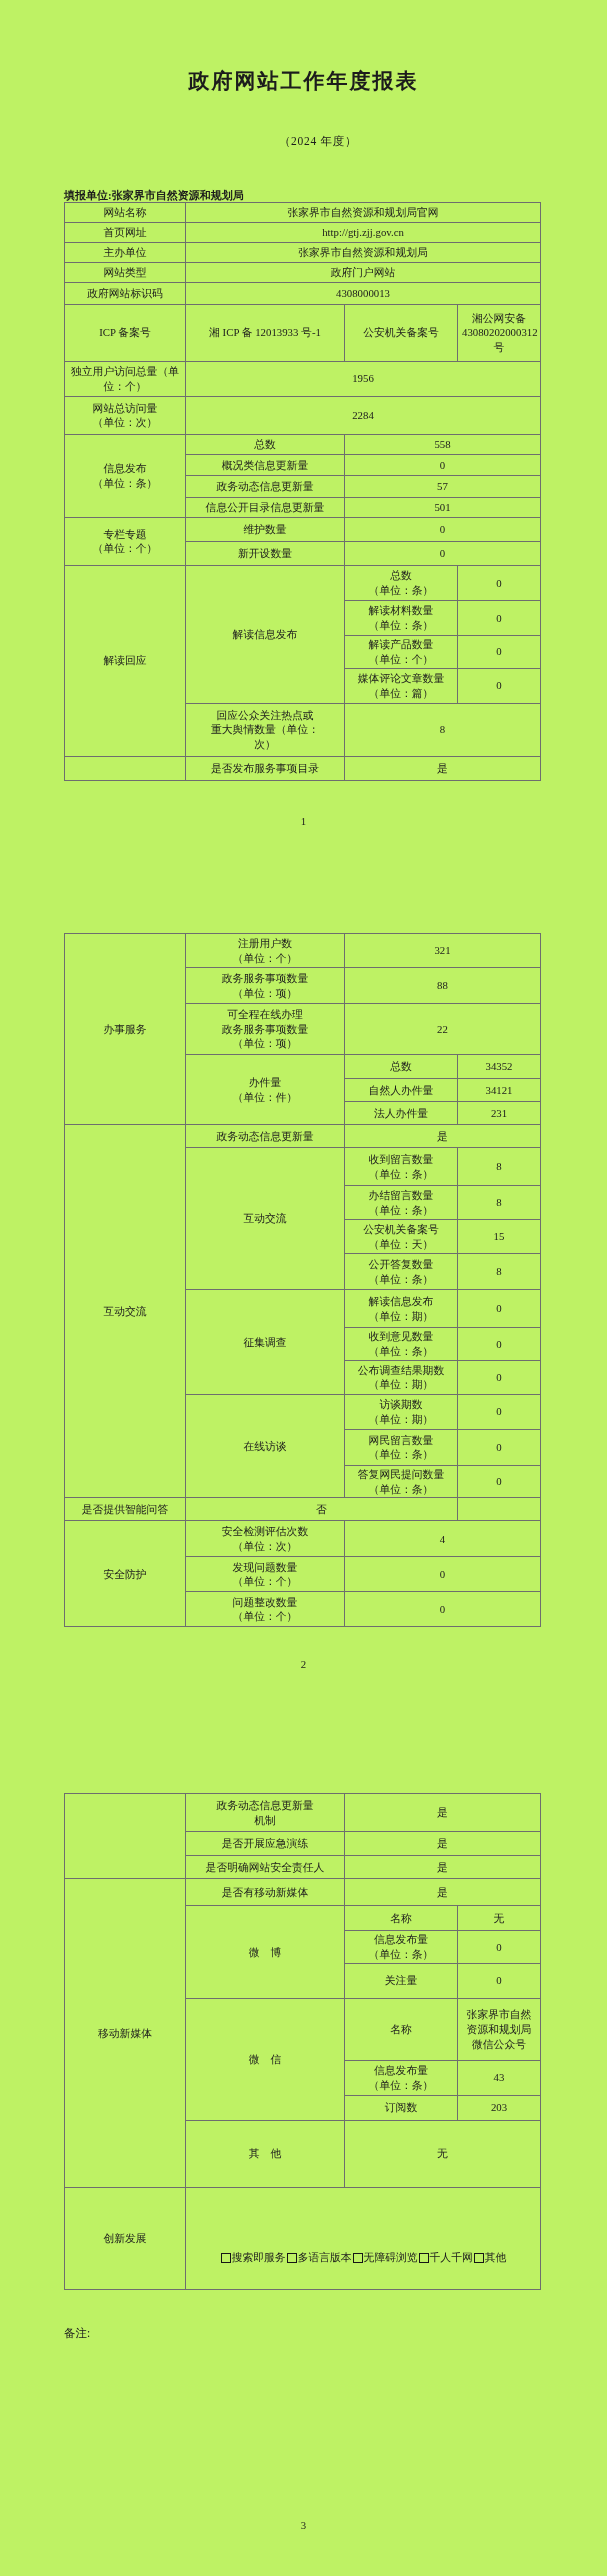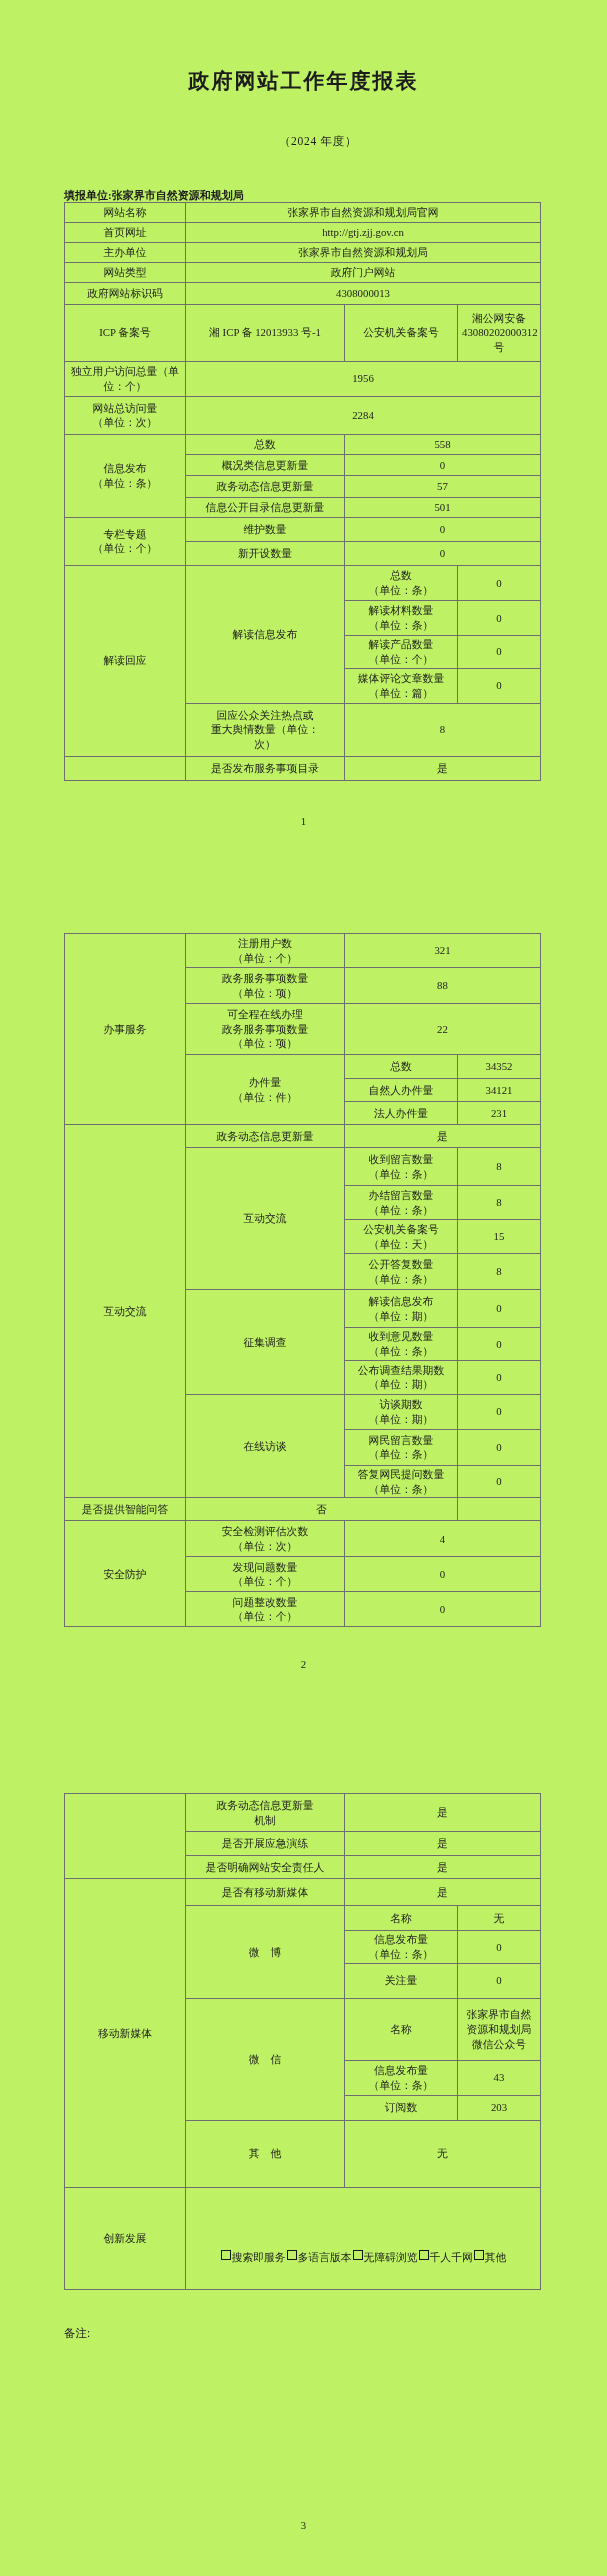--- a/index.html
+++ b/index.html
@@ -16,21 +16,21 @@
   .t1w{top:202px}.t2w{top:933px}.t3w{top:1793px}
   table.rpt{border-collapse:collapse;table-layout:fixed;width:476px;border:1.3px solid #6e6e6e;}
   table.rpt td{border:0.7px solid #6e6e6e;text-align:center;vertical-align:middle;
                font-size:10.8px;line-height:1.35;padding:1.3px 4px;white-space:pre-line;overflow:hidden;}
   .h30{height:20px}.h32{height:21.6px}.h34{height:23px}.h36{height:24px}.h37{height:25px}
   .h40{height:27px}.h46{height:31px}.h50{height:34px}.h52{height:35px}.h54{height:36px}
   .h56{height:38px}.h76{height:51px}.h78{height:53px}
   .h85{height:57px}.h92{height:62px}.h99{height:67px}.h151{height:102px}
   .ca{width:121px}.cb{width:159px}.cc{width:113px}.cd{width:83px}
   .opts{display:flex;justify-content:center;align-items:center;flex-wrap:nowrap;}
-  .opt{display:inline-flex;align-items:flex-start;font-size:10.8px;white-space:nowrap;margin-top:39px;}
+  .opt{display:inline-flex;align-items:center;font-size:10.8px;white-space:nowrap;margin-top:39px;}
   .box{display:inline-block;width:8px;height:8px;border:1.3px solid #161616;margin:0 0.7px 0 1.3px;flex:none;}
 </style>
 </head>
 <body>
 
 <div class="sheet">
 
   <h1 class="title">政府网站工作年度报表</h1>
   <div class="subtitle">（2024 年度）</div>
   <div class="unit">填报单位:张家界市自然资源和规划局</div>

